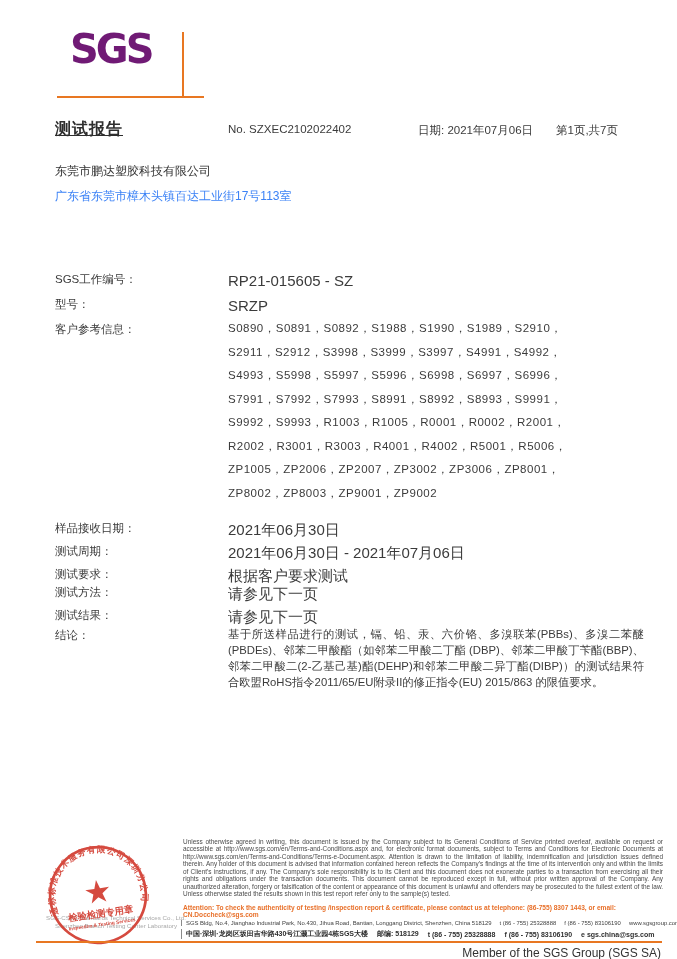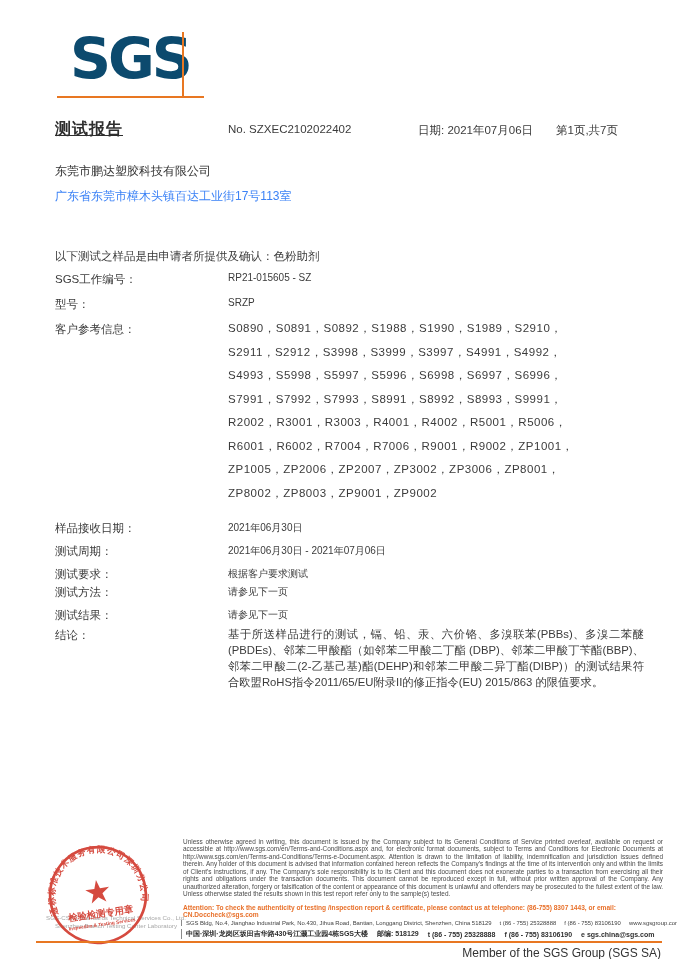--- a/index.html
+++ b/index.html
@@ -6,38 +6,38 @@
   html,body { background:#e9e9e9; }
   .page {
     position:relative; width:677px; height:959px; margin:0 auto;
     background:#ffffff; overflow:hidden;
     font-family:"Liberation Sans","DejaVu Sans",sans-serif;
     color:#3b3b3b;
   }
   .abs { position:absolute; }
 
   
-  .logo-text { left:70px; top:26px; font-size:57px; font-weight:bold; color:#0c4a6e;
+  .logo-text { left:70px; top:26px; font-size:40px; font-weight:bold; color:#701a75;
                letter-spacing:-3px; font-family:"DejaVu Sans",sans-serif; }
   .logo-hline { left:57px; top:96px; width:147px; height:2px; background:#e87722; }
   .logo-vline { left:182px; top:32px; width:2px; height:66px; background:#e87722; }
 
   
   .report-title { left:55px; top:119px; font-size:16px; font-weight:bold; color:#2e2e2e; letter-spacing:1px;text-decoration:underline; }
   .report-no    { left:228px; top:123px; font-size:11.5px; }
   .report-date  { left:418px; top:123px; font-size:11.5px; }
   .report-pages { left:556px; top:123px; font-size:11.5px;text-align:center; }
 
   .company { left:55px; top:163px; font-size:12px; color:#333;text-align:center; }
   .address { left:55px; top:188px; font-size:12px; color:#3b82f6; }
 
   .statement { left:55px; top:249px; font-size:11.5px; }
 
   .flabel { left:55px; font-size:11.5px; }
-  .fvalue { left:228px; font-size:10px; }
+  .fvalue { left:228px; font-size:15px; }
 
   .ref-lines { left:228px; top:317px; font-size:11.5px; line-height:23.5px; letter-spacing:.5px; }
 
   .conclusion-text { left:228px; top:626px; width:416px; font-size:11.3px; line-height:16px;
                      text-align:justify; }
 
   
   .disclaimer { left:183px; top:838px; width:480px; font-size:6.45px; line-height:7.45px;
                 text-align:justify; color:#4a4a4a; }
   .attention  { left:183px; top:904px; width:480px; font-size:6.6px; line-height:7.4px;
@@ -66,36 +66,35 @@
   <div class="abs logo-vline"></div>
 
   <div class="abs report-title">测试报告</div>
   <div class="abs report-no">No. SZXEC2102022402</div>
   <div class="abs report-date">日期: 2021年07月06日</div>
   <div class="abs report-pages">第1页,共7页</div>
 
   <div class="abs company">东莞市鹏达塑胶科技有限公司</div>
   <div class="abs address">广东省东莞市樟木头镇百达工业街17号113室</div>
 
-  <div class="abs statement">以下测试之样品是由申请者所提供及确认：色粉助剂</div>
 
   <div class="abs flabel" style="top:272px">SGS工作编号：</div>
   <div class="abs fvalue" style="top:272px">RP21-015605 - SZ</div>
 
   <div class="abs flabel" style="top:297px">型号：</div>
   <div class="abs fvalue" style="top:297px">SRZP</div>
 
   <div class="abs flabel" style="top:322px">客户参考信息：</div>
   <div class="abs ref-lines">
     <div>S0890，S0891，S0892，S1988，S1990，S1989，S2910，</div>
     <div>S2911，S2912，S3998，S3999，S3997，S4991，S4992，</div>
     <div>S4993，S5998，S5997，S5996，S6998，S6997，S6996，</div>
     <div>S7991，S7992，S7993，S8991，S8992，S8993，S9991，</div>
+    <div>S9992，S9993，R1003，R1005，R0001，R0002，R2001，</div>
     <div>R2002，R3001，R3003，R4001，R4002，R5001，R5006，</div>
-    <div>R6001，R6002，R7004，R7006，R9001，R9002，ZP1001，</div>
     <div>ZP1005，ZP2006，ZP2007，ZP3002，ZP3006，ZP8001，</div>
     <div>ZP8002，ZP8003，ZP9001，ZP9002</div>
   </div>
 
   <div class="abs flabel" style="top:521px">样品接收日期：</div>
   <div class="abs fvalue" style="top:521px">2021年06月30日</div>
 
   <div class="abs flabel" style="top:544px">测试周期：</div>
   <div class="abs fvalue" style="top:544px">2021年06月30日 - 2021年07月06日</div>
 

